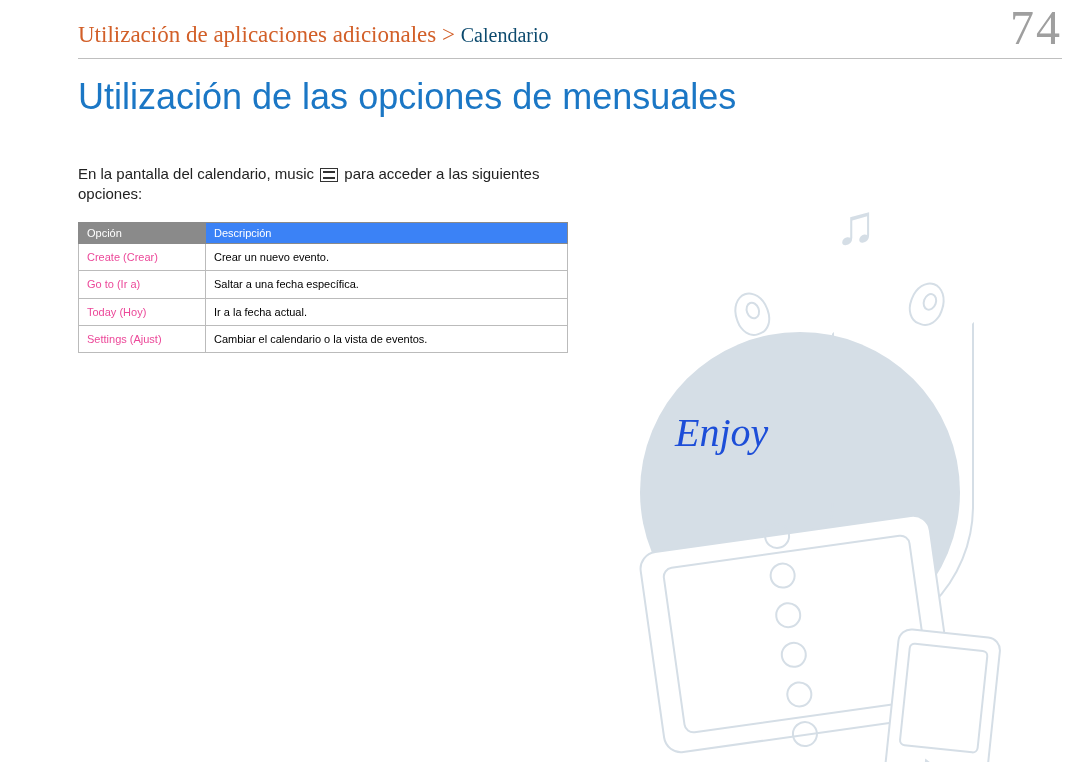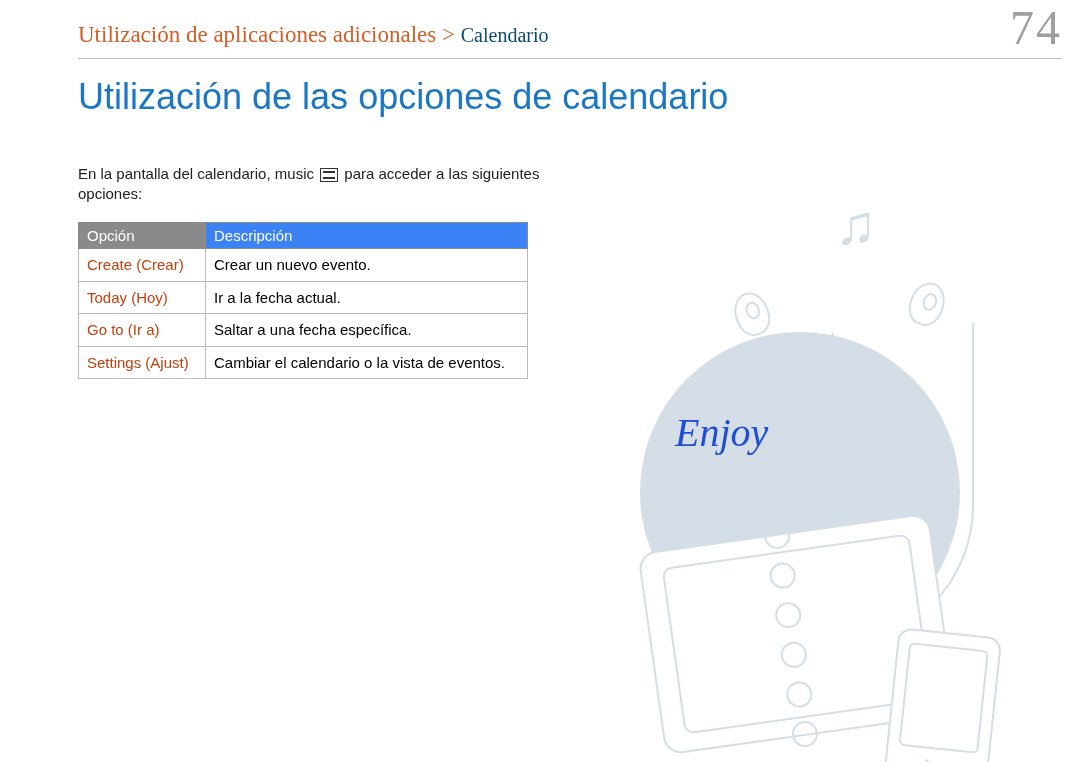--- a/index.html
+++ b/index.html
@@ -7,25 +7,25 @@
   .breadcrumb{position:absolute;left:78px;top:22px;font-family:Georgia,'Times New Roman',serif;font-size:23px;color:#d25f28}
   .breadcrumb .sub{color:#0c4a6e;font-size:20px}
   .pagenum{position:absolute;right:18px;top:0;font-family:Georgia,'Times New Roman',serif;font-size:48px;color:#9f9f9f;letter-spacing:2px}
   .hr{position:absolute;left:78px;right:18px;top:58px;height:1px;background:#bfbfbf}
   .h1{position:absolute;left:78px;top:76px;font-size:36px;color:#1b77c5;font-weight:400;line-height:1.15}
   .intro{position:absolute;left:78px;top:164px;font-size:15px;color:#222;line-height:1.35;width:520px}
   .menu-icon{display:inline-block;width:16px;height:12px;border:1px solid #333;position:relative;vertical-align:middle;margin:0 2px}
   .menu-icon::before,.menu-icon::after{content:"";position:absolute;left:2px;right:2px;height:2px;background:#333}
   .menu-icon::before{top:2px}
   .menu-icon::after{bottom:2px}
-  table.opts{position:absolute;left:78px;top:222px;border-collapse:collapse;width:450px;font-size:15px}
+  table.opts{position:absolute;left:78px;top:222px;border-collapse:collapse;width:490px;font-size:11px}
   table.opts th{background:#3b82f6;color:#fff;font-weight:400;text-align:left;padding:4px 8px;border:1px solid #8a8a8a}
   table.opts th.col1{width:110px;background:#8a8a8a}
   table.opts td{border:1px solid #bbb;padding:6px 8px;vertical-align:top;line-height:1.3}
-  table.opts td.opt{color:#c2410c}
+  table.opts td.opt{color:#ec4899}
   
   .illus{position:absolute;right:0;bottom:0;width:520px;height:640px;pointer-events:none}
   .circle{position:absolute;left:80px;top:210px;width:320px;height:320px;border-radius:50%;background:#d5dee6}
   .enjoy{position:absolute;left:115px;top:290px;font-family:Georgia,'Times New Roman',serif;font-style:italic;font-size:40px;color:#1d4ed8;line-height:1.05}
   .note{position:absolute;left:275px;top:70px;font-size:56px;color:#d5dee6}
   .earbud{position:absolute;width:30px;height:40px;border:2px solid #d5dee6;border-radius:50% 50% 45% 45%}
   .earbud.l{left:175px;top:170px;transform:rotate(-20deg)}
   .earbud.r{left:350px;top:160px;transform:rotate(20deg)}
   .earbud::after{content:"";position:absolute;left:10px;top:8px;width:10px;height:14px;border:2px solid #d5dee6;border-radius:50%}
   .wire{position:absolute;border:2px solid #d5dee6;border-color:transparent #d5dee6 #d5dee6 transparent;border-radius:0 0 140px 0}
@@ -44,47 +44,47 @@
 
 <div class="page">
   <div class="breadcrumb">
     <span>Utilización de aplicaciones adicionales</span>
     <span>&gt;</span>
     <span class="sub">Calendario</span>
   </div>
   <div class="pagenum">74</div>
   <div class="hr"></div>
 
-  <div class="h1">Utilización de las opciones de calendario</div>
+  <div class="h1">Utilización de las opciones de mensuales</div>
 
   <div class="intro">
     <span>En la pantalla del calendario, music </span>
     <span class="menu-icon"></span>
     <span> para acceder a las siguientes opciones:</span>
   </div>
 
   <table class="opts">
     <thead>
       <tr>
         <th class="col1">Opción</th>
         <th>Descripción</th>
       </tr>
     </thead>
     <tbody>
       <tr>
         <td class="opt">Create (Crear)</td>
         <td>Crear un nuevo evento.</td>
       </tr>
       <tr>
+        <td class="opt">Go to (Ir a)</td>
+        <td>Saltar a una fecha específica.</td>
+      </tr>
+      <tr>
         <td class="opt">Today (Hoy)</td>
         <td>Ir a la fecha actual.</td>
-      </tr>
-      <tr>
-        <td class="opt">Go to (Ir a)</td>
-        <td>Saltar a una fecha específica.</td>
       </tr>
       <tr>
         <td class="opt">Settings (Ajust)</td>
         <td>Cambiar el calendario o la vista de eventos.</td>
       </tr>
     </tbody>
   </table>
 
   <div class="illus">
     <div class="note">♫</div>

